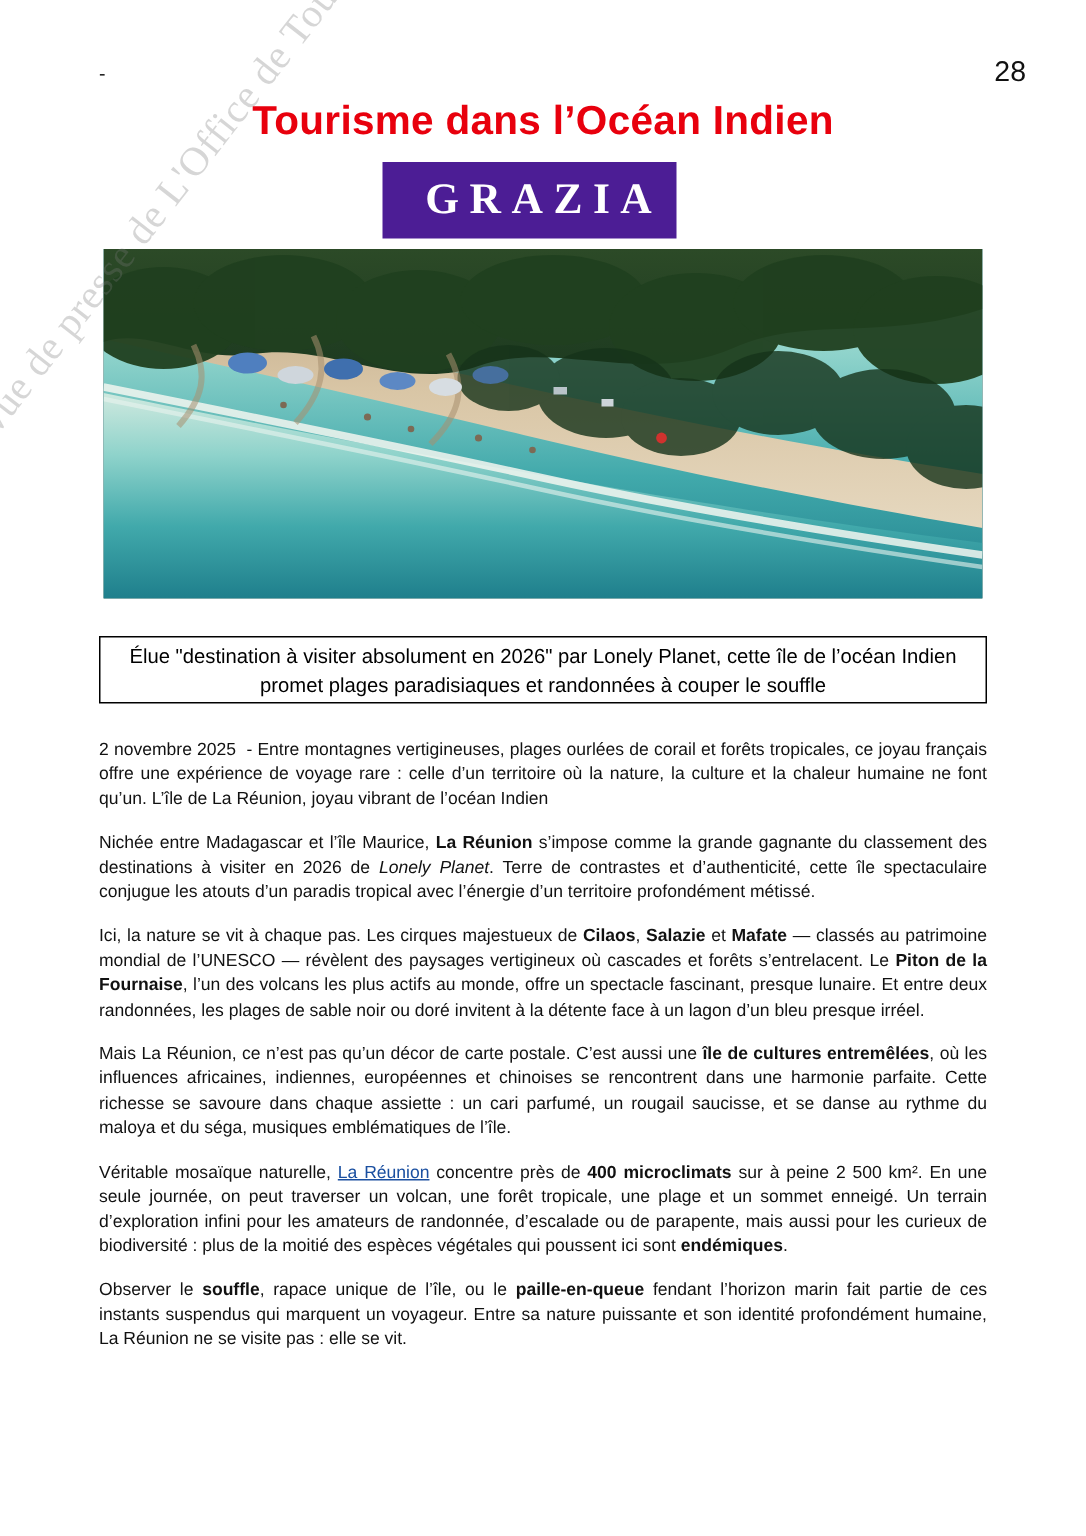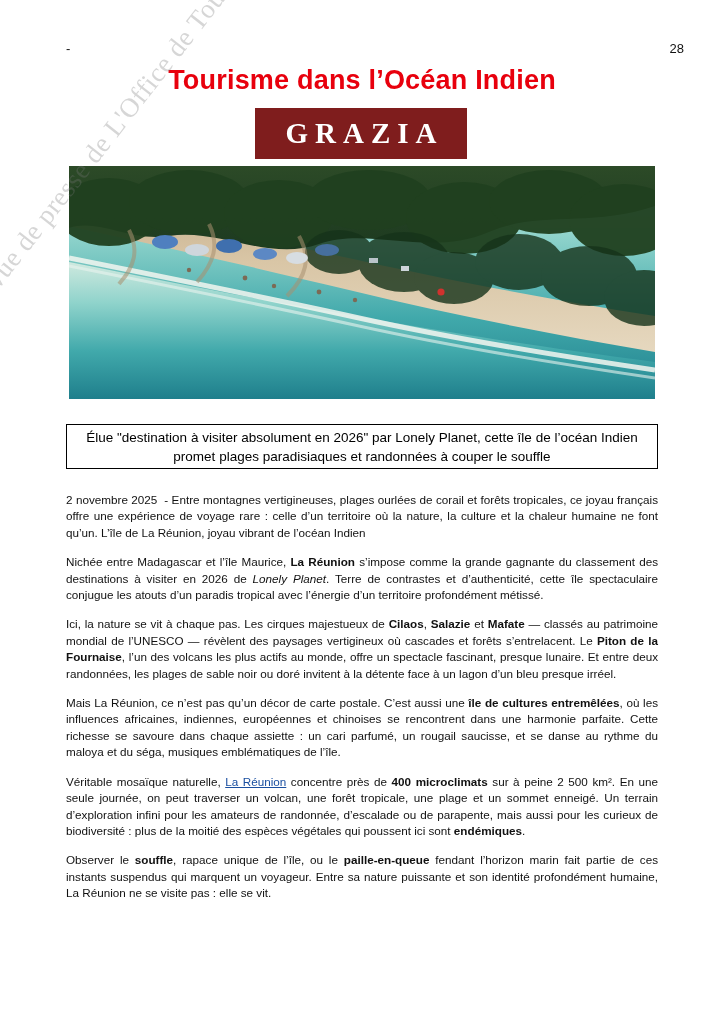--- a/index.html
+++ b/index.html
@@ -36,21 +36,21 @@
     left: 66px;
     top: 0;
     font-size: 13px;
     color: #111;
     line-height: 18px;
   }
   .page-number {
     position: absolute;
     right: 40px;
     top: 0;
-    font-size: 13px;
+    font-size: 19px;
     color: #111;
     line-height: 18px;
   }
 
   
   .doc-title {
     position: absolute;
     top: 65px;
     left: 0;
     width: 724px;
@@ -59,26 +59,27 @@
     font-weight: bold;
     color: #e8000d;
     letter-spacing: 0.2px;
   }
 
   
   .logo-block {
     position: absolute;
     top: 108px;
     left: 255px;
-    width: 212px;
+    width: 184px;
     height: 51px;
-    background: #7f1d1d;
+    background: #4c1d95;
     display: flex;
     align-items: center;
     justify-content: center;
+    padding-left: 12px;
   }
   .logo-text {
     font-family: "Liberation Serif", serif;
     font-size: 29px;
     font-weight: bold;
     color: #ffffff;
     letter-spacing: 7px;
     text-indent: 7px;
   }
 

